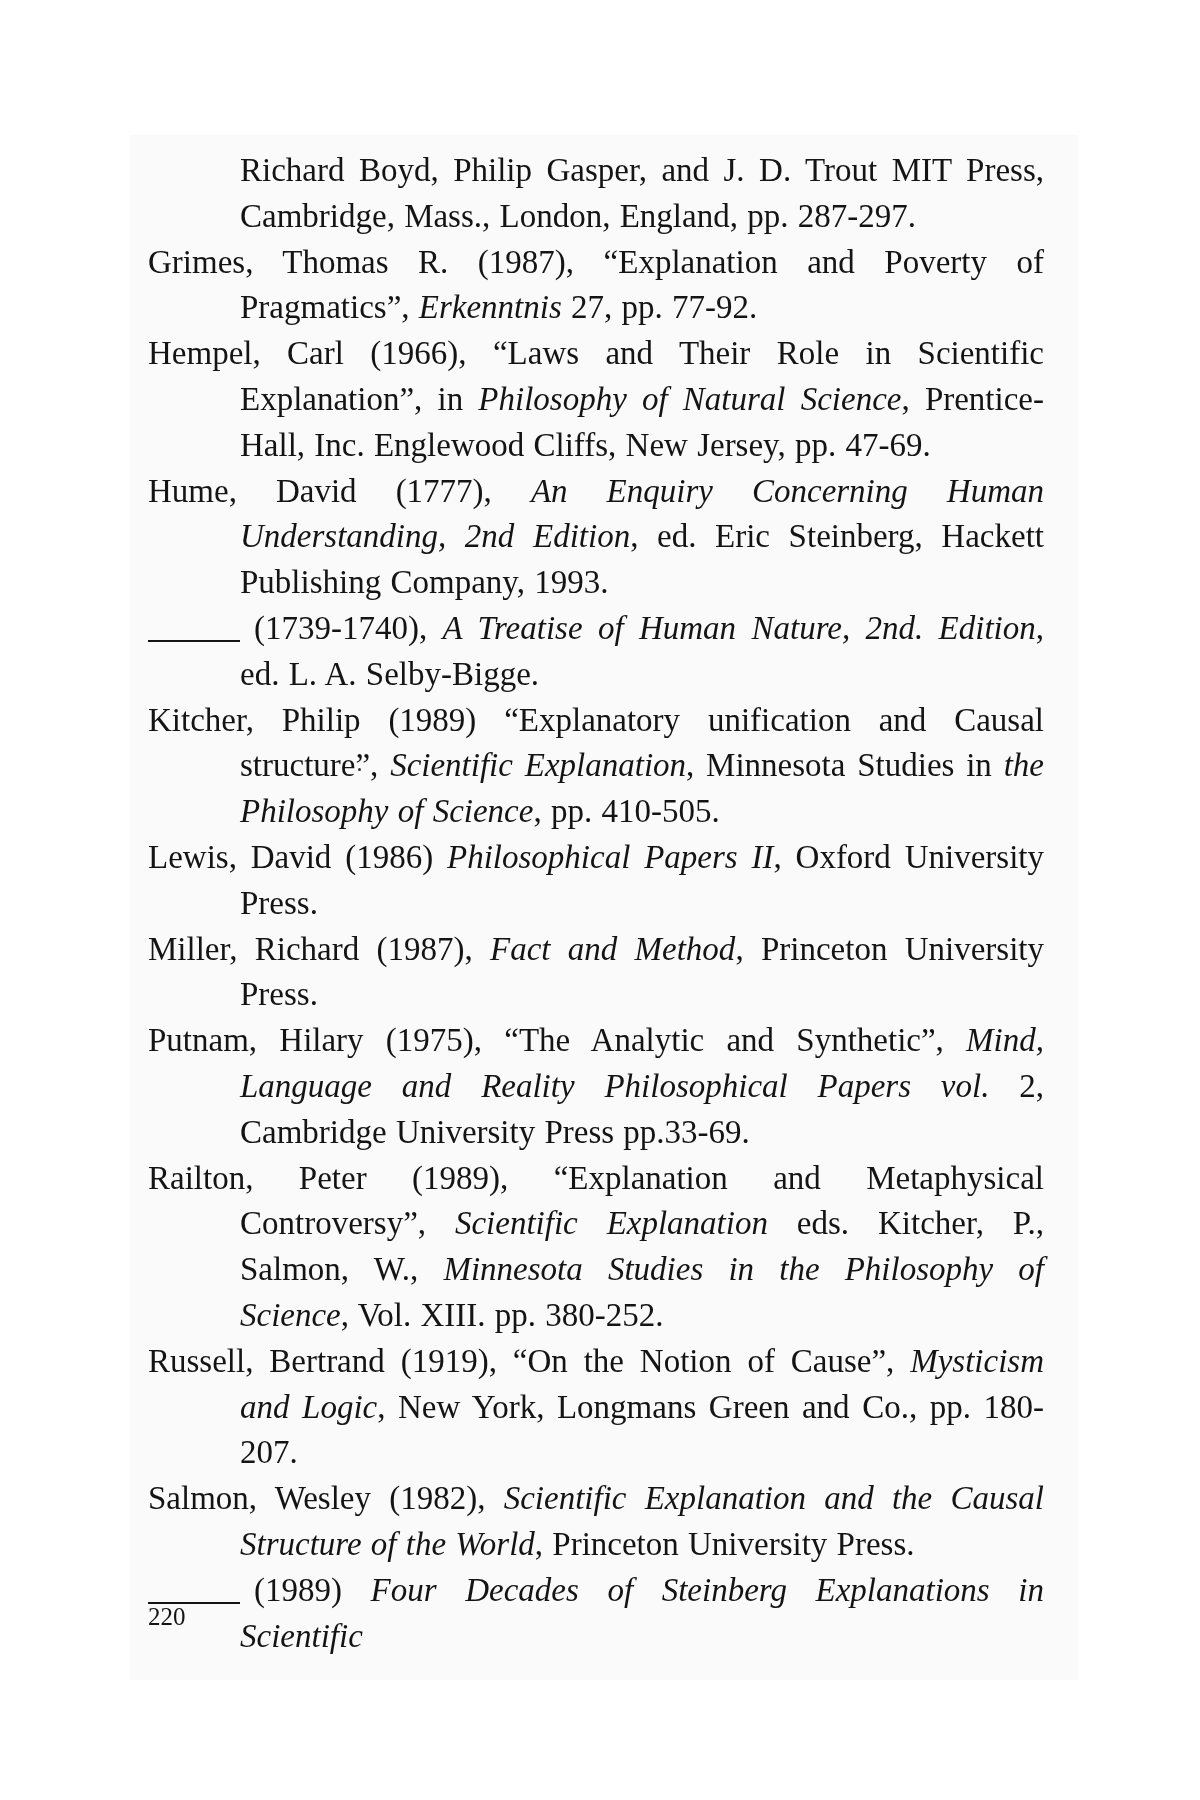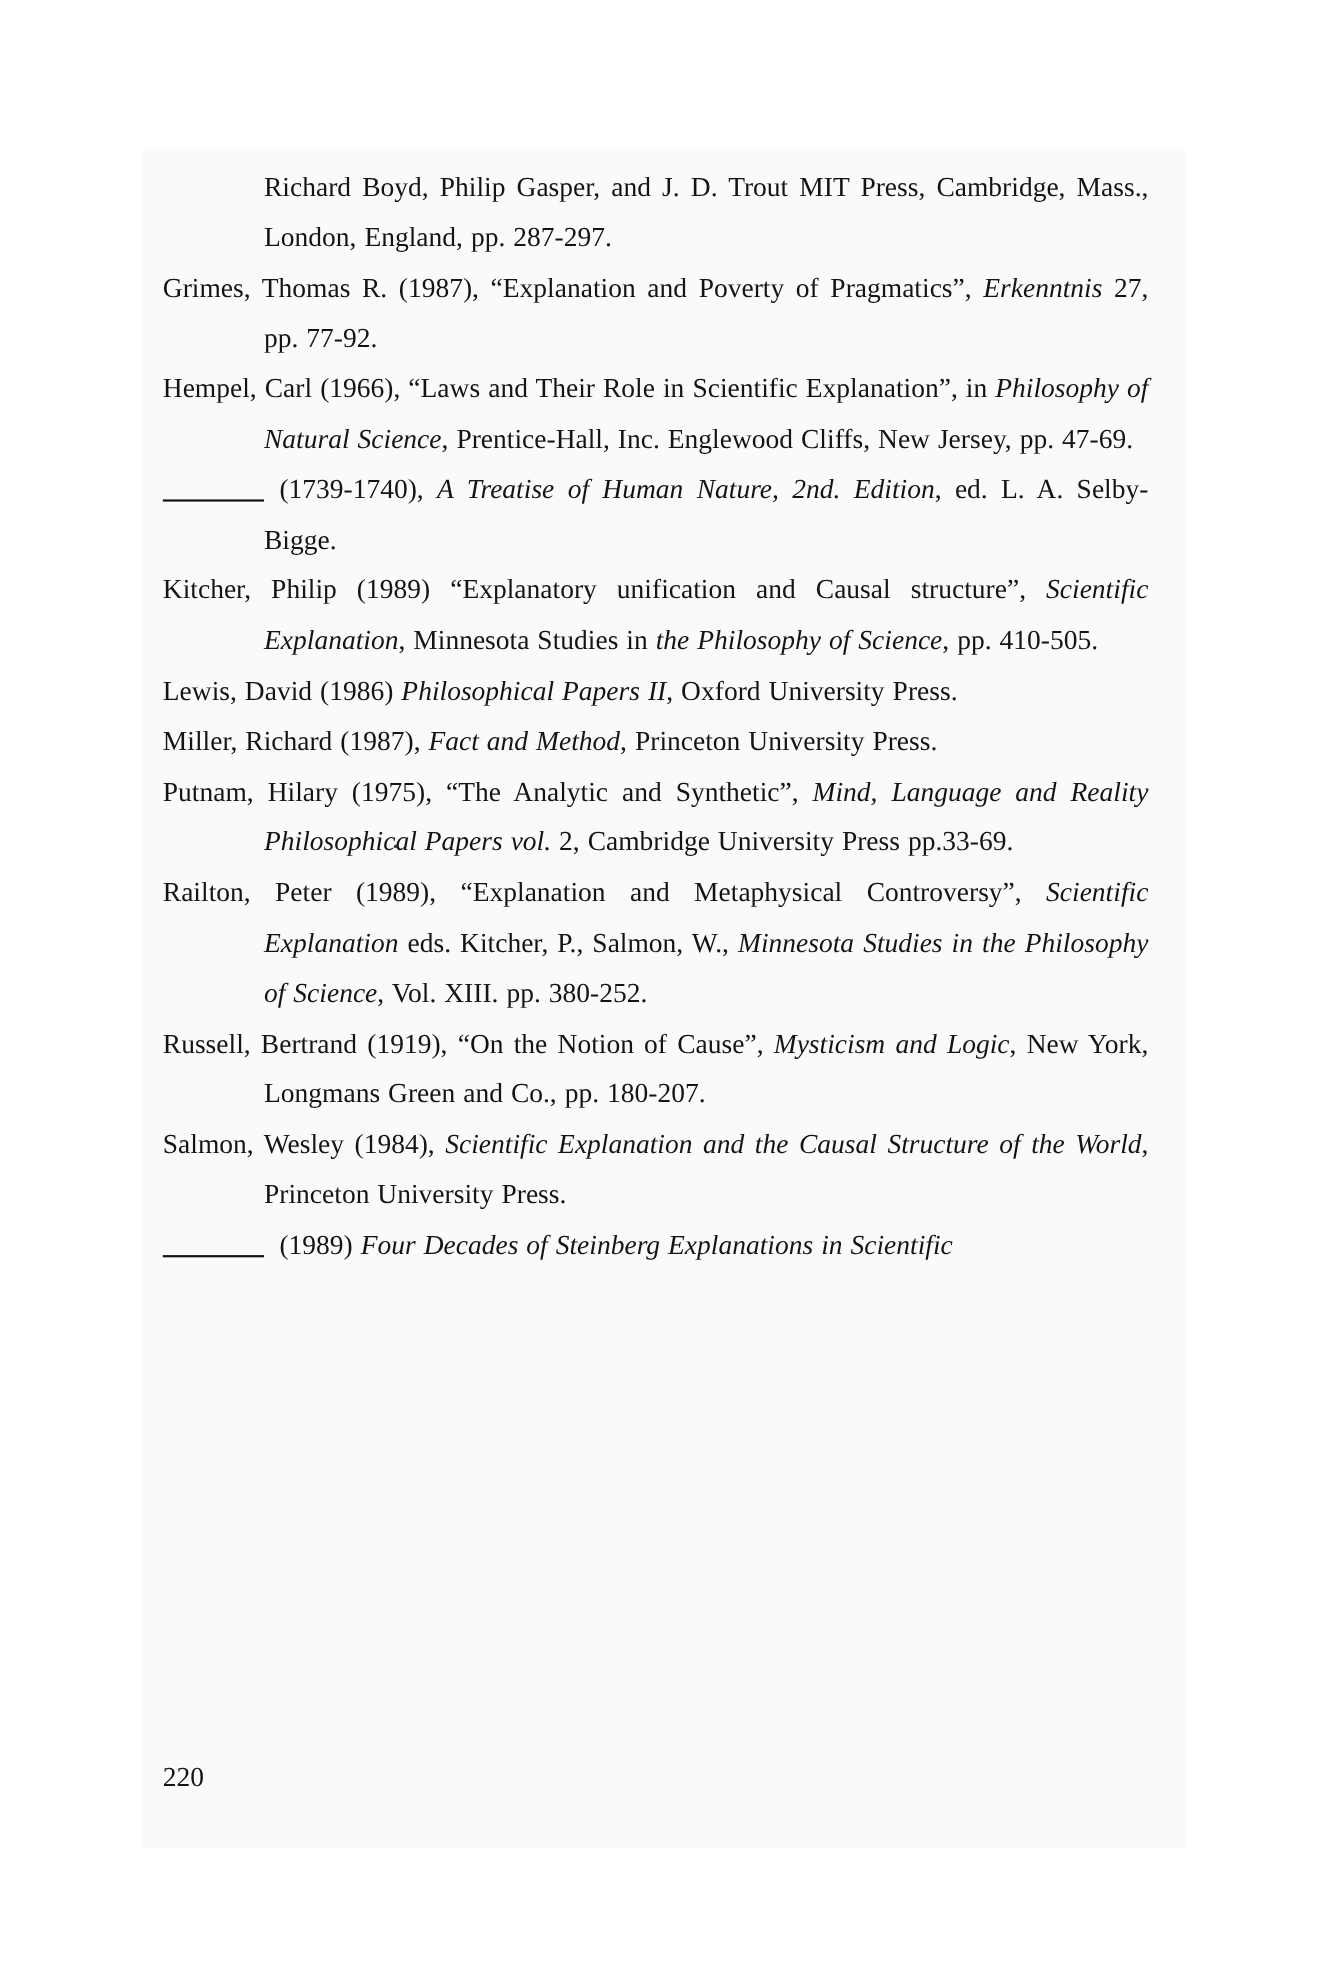--- a/index.html
+++ b/index.html
@@ -26,21 +26,21 @@
     .refs {
       position: absolute;
       left: 148px;
       top: 148px;
       width: 896px;
     }
     .ref {
       margin: 0;
       padding-left: 92px;
       text-indent: -92px;
-      font-size: 25px;
+      font-size: 33px;
       line-height: 45.8px;
       text-align: justify;
       text-align-last: left;
       word-spacing: 1px;
     }
     .ref.cont {
       padding-left: 92px;
       text-indent: 0;
     }
     .ref i { font-style: italic; }
@@ -71,26 +71,27 @@
   </style>
 </head>
 <body>
 
 <div class="scan"></div>
 
 <div class="refs" id="refs">
     <p class="ref cont"><span>Richard Boyd, Philip Gasper, and J. D. Trout MIT Press, Cambridge, Mass., London, England, pp. 287-297.</span></p>
     <p class="ref"><span>Grimes, Thomas R. (1987), “Explanation and Poverty of Pragmatics”, </span><i>Erkenntnis</i><span> 27, pp. 77-92.</span></p>
     <p class="ref"><span>Hempel, Carl (1966), “Laws and Their Role in Scientific Explanation”, in </span><i>Philosophy of Natural Science</i><span>, Prentice-Hall, Inc. Englewood Cliffs, New Jersey, pp. 47-69.</span></p>
+    <p class="ref"><span>Hume, David (1777), </span><i>An Enquiry Concerning Human Understanding, 2nd Edition</i><span>, ed. Eric Steinberg, Hackett Publishing Company, 1993.</span></p>
     <p class="ref"><span class="blank"></span><span>(1739-1740), </span><i>A Treatise of Human Nature, 2nd. Edition</i><span>, ed. L. A. Selby-Bigge.</span></p>
     <p class="ref"><span>Kitcher, Philip (1989) “Explanatory unification and Causal structure”, </span><i>Scientific Explanation</i><span>, Minnesota Studies in </span><i>the Philosophy of Science</i><span>, pp. 410-505.</span></p>
     <p class="ref"><span>Lewis, David (1986) </span><i>Philosophical Papers II</i><span>, Oxford University Press.</span></p>
     <p class="ref"><span>Miller, Richard (1987), </span><i>Fact and Method</i><span>, Princeton University Press.</span></p>
     <p class="ref"><span>Putnam, Hilary (1975), “The Analytic and Synthetic”, </span><i>Mind, Language and Reality Philosophical Papers vol.</i><span> 2, Cambridge University Press pp.33-69.</span></p>
     <p class="ref"><span>Railton, Peter (1989), “Explanation and Metaphysical Controversy”, </span><i>Scientific Explanation</i><span> eds. Kitcher, P., Salmon, W., </span><i>Minnesota Studies in the Philosophy of Science</i><span>, Vol. XIII. pp. 380-252.</span></p>
     <p class="ref"><span>Russell, Bertrand (1919), “On the Notion of Cause”, </span><i>Mysticism and Logic</i><span>, New York, Longmans Green and Co., pp. 180-207.</span></p>
-    <p class="ref"><span>Salmon, Wesley (1984), </span><i>Scientific Explanation and the Causal Structure of the World</i><span>, Princeton University Press.</span></p>
+    <p class="ref"><span>Salmon, Wesley (1982), </span><i>Scientific Explanation and the Causal Structure of the World</i><span>, Princeton University Press.</span></p>
     <p class="ref"><span class="blank"></span><span>(1989) </span><i>Four Decades of Steinberg Explanations in Scientific</i></p>
   </div>
 
 <div class="page-num">220</div>
 
 <span class="speck" style="left:358px; top:768px;"></span>
 
 </body></html>

